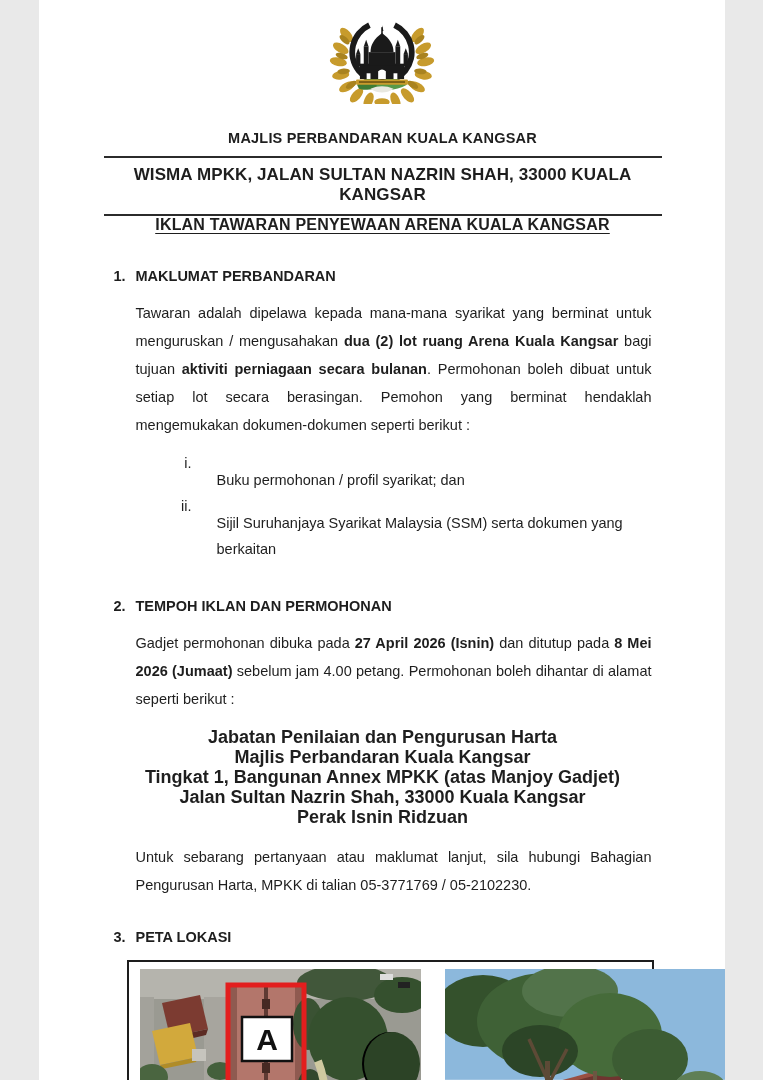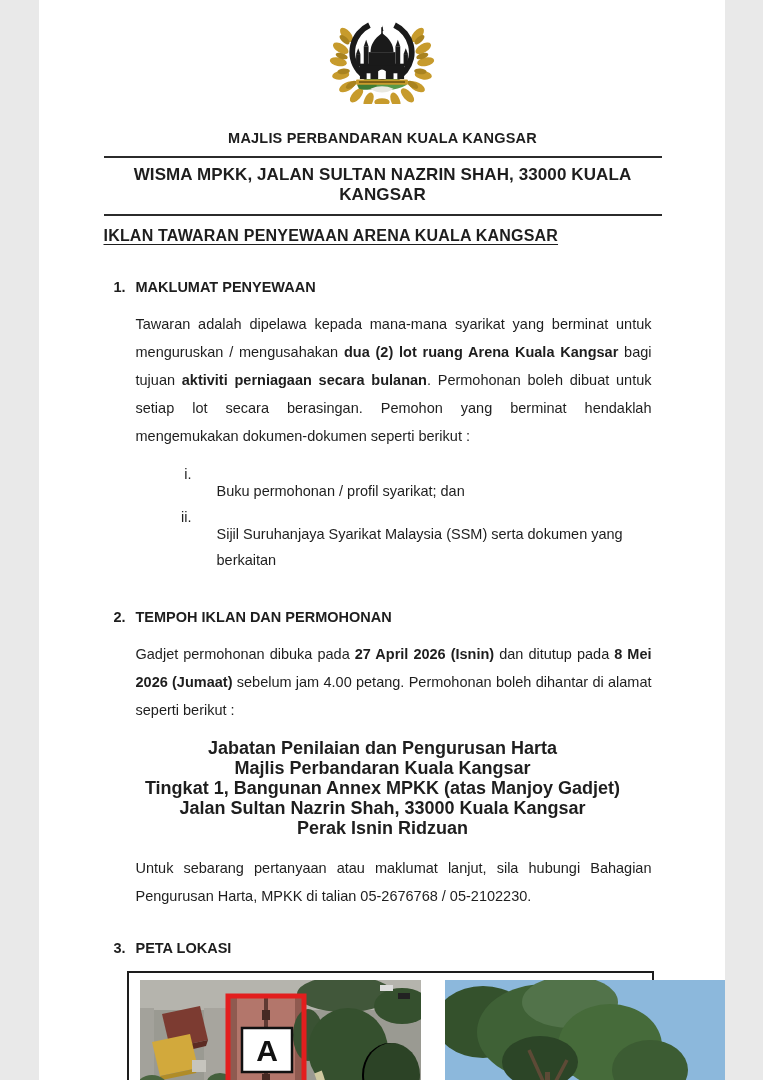--- a/index.html
+++ b/index.html
@@ -32,22 +32,21 @@
   }
   .org-address {
     margin-top: 7px;
     text-align: center;
     font-weight: bold;
     font-size: 17px;
     letter-spacing: 0.1px;
   }
   .rule2 { margin-top: 9px; }
   .doc-title {
-    margin-top: 11px;
-    text-align: left;
+    text-align: center;
     font-weight: bold;
     font-size: 16px;
     letter-spacing: 0.2px;
   }
   .doc-title span { text-decoration: underline; text-underline-offset: 3px; }
 
   
   .sec-heading {
     display: flex;
     margin-left: 10px;
@@ -174,21 +173,21 @@
     <hr class="rule">
     <div class="org-address">WISMA MPKK, JALAN SULTAN NAZRIN SHAH, 33000 KUALA KANGSAR</div>
     <hr class="rule rule2">
     <div class="doc-title">
       <span>IKLAN TAWARAN PENYEWAAN ARENA KUALA KANGSAR</span>
     </div>
 
     <div class="sec1">
       <div class="sec-heading">
         <span class="sec-num">1.</span>
-        <span>MAKLUMAT PENYEWAAN</span>
+        <span>MAKLUMAT PERBANDARAN</span>
       </div>
       <p class="para"><span>Tawaran adalah dipelawa kepada mana-mana syarikat yang berminat untuk menguruskan / mengusahakan </span><b>dua (2) lot ruang Arena Kuala Kangsar</b><span> bagi tujuan </span><b>aktiviti perniagaan secara bulanan</b><span>. Permohonan boleh dibuat untuk setiap lot secara berasingan. Pemohon yang berminat hendaklah mengemukakan dokumen-dokumen seperti berikut :</span></p>
       <div class="roman-list">
         <div class="roman-item">
           <span class="roman-marker">i.</span>
           <span class="roman-text">Buku permohonan / profil syarikat; dan</span>
         </div>
         <div class="roman-item">
           <span class="roman-marker">ii.</span>
           <span class="roman-text">Sijil Suruhanjaya Syarikat Malaysia (SSM) serta dokumen yang berkaitan</span>
@@ -202,21 +201,21 @@
         <span>TEMPOH IKLAN DAN PERMOHONAN</span>
       </div>
       <p class="para"><span>Gadjet permohonan dibuka pada </span><b>27 April 2026 (Isnin)</b><span> dan ditutup pada </span><b>8 Mei 2026 (Jumaat)</b><span> sebelum jam 4.00 petang. Permohonan boleh dihantar di alamat seperti berikut :</span></p>
       <div class="address-block">
         <div>Jabatan Penilaian dan Pengurusan Harta</div>
         <div>Majlis Perbandaran Kuala Kangsar</div>
         <div>Tingkat 1, Bangunan Annex MPKK (atas Manjoy Gadjet)</div>
         <div>Jalan Sultan Nazrin Shah, 33000 Kuala Kangsar</div>
         <div>Perak Isnin Ridzuan</div>
       </div>
-      <p class="para contact-para">Untuk sebarang pertanyaan atau maklumat lanjut, sila hubungi Bahagian Pengurusan Harta, MPKK di talian 05-2676768 / 05-2102230.</p>
+      <p class="para contact-para">Untuk sebarang pertanyaan atau maklumat lanjut, sila hubungi Bahagian Pengurusan Harta, MPKK di talian 05-3771769 / 05-2102230.</p>
     </div>
 
     <div class="sec3">
       <div class="sec-heading">
         <span class="sec-num">3.</span>
         <span>PETA LOKASI</span>
       </div>
 
       <div class="map-box">
 

